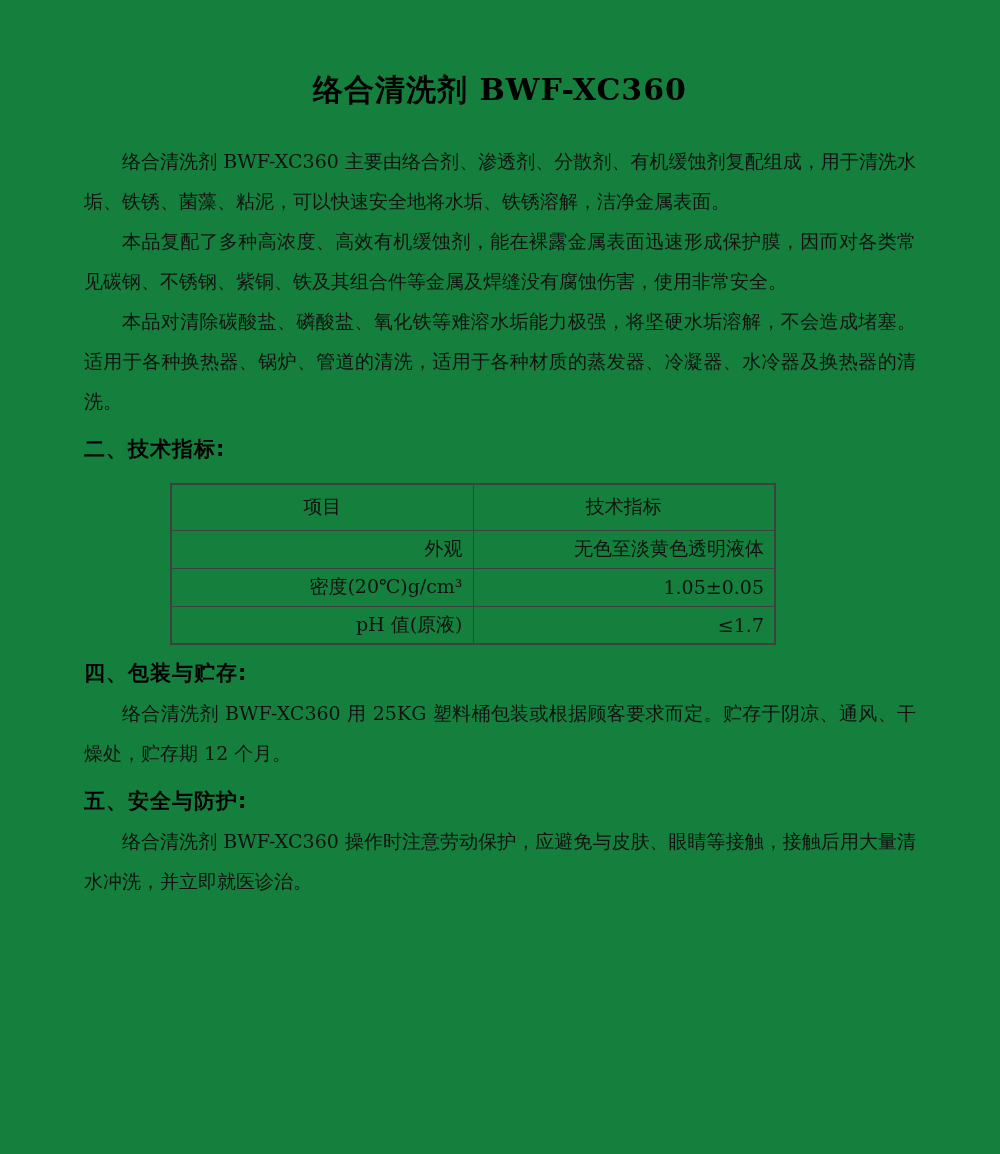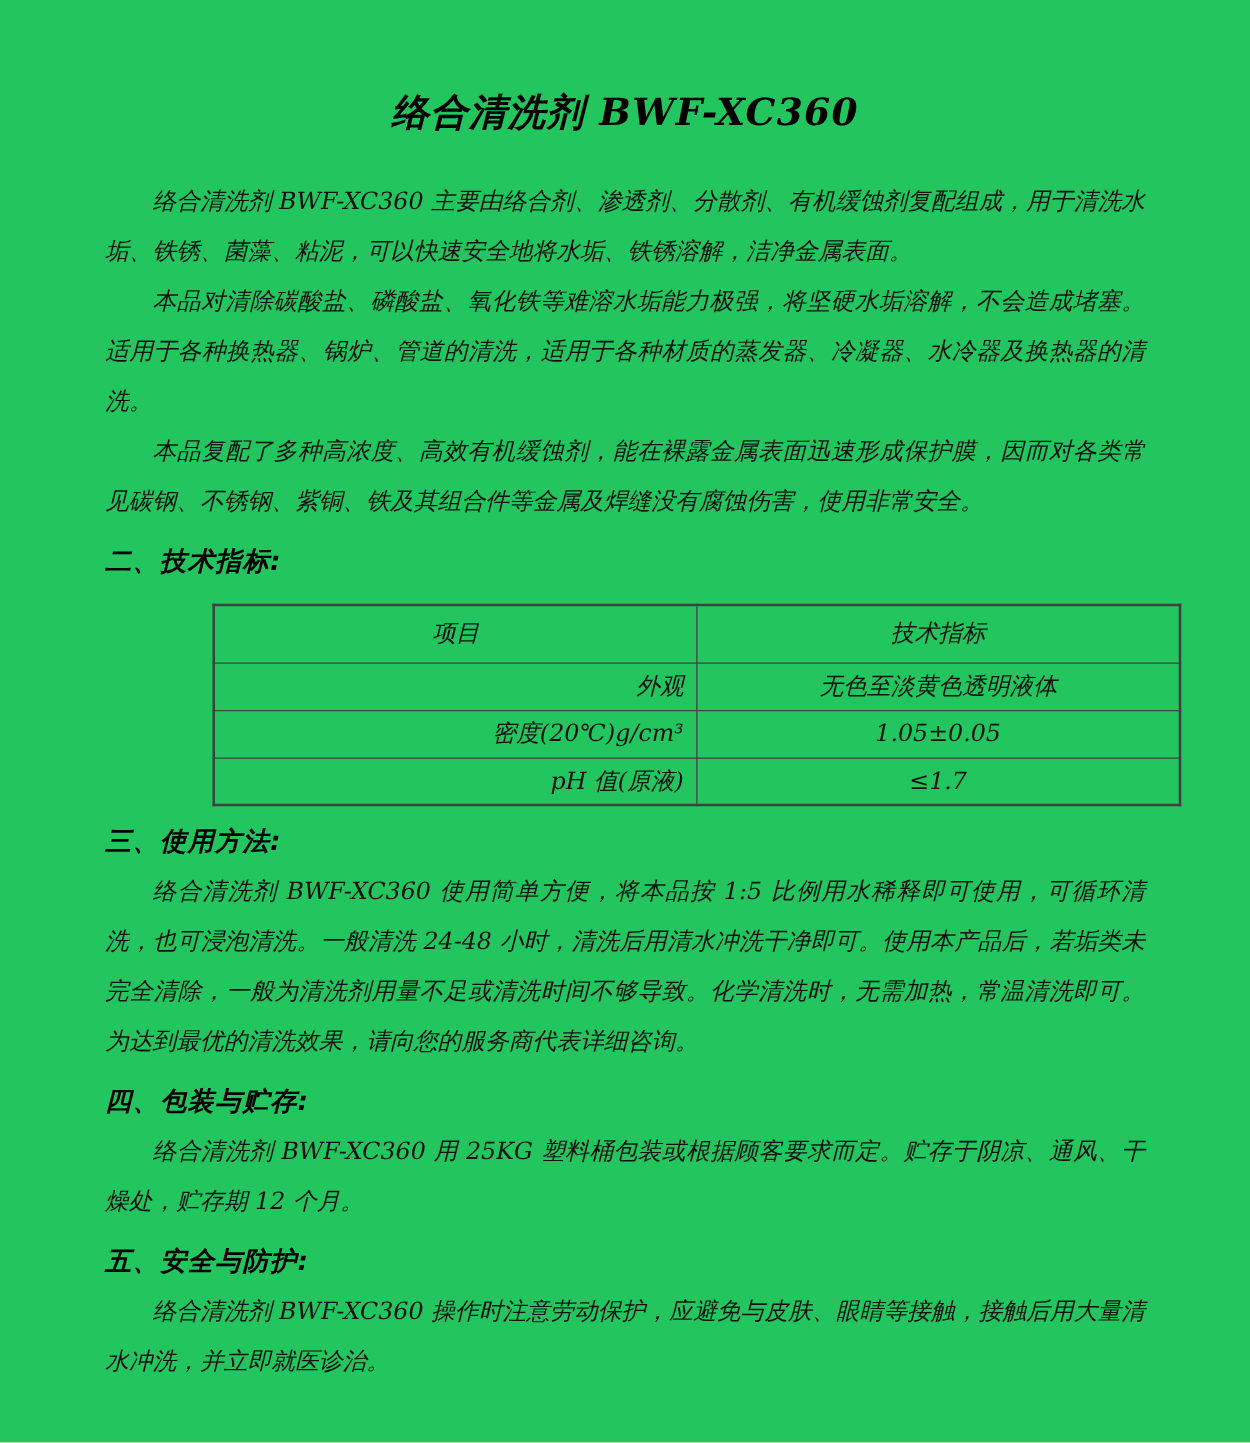--- a/index.html
+++ b/index.html
@@ -5,27 +5,26 @@
   html, body {
     margin: 0;
     padding: 0;
     background: #ffffff;
   }
   .page {
     position: relative;
     width: 1000px;
     height: 1154px;
     margin: 0 auto;
-    background: #22c55e;
+    background: #15803d;
     box-sizing: border-box;
     padding: 70px 84px 40px 84px;
     color: #111111;
     font-family: "DejaVu Serif", serif;
     overflow: hidden;
-    font-style: italic;
   }
   .doc-title {
     margin: 0 0 30px 0;
     text-align: center;
     font-family: "DejaVu Serif", serif;
     font-size: 30px;
     font-weight: 700;
     letter-spacing: 1px;
     color: #000000;
   }
@@ -43,21 +42,21 @@
     line-height: 40px;
     text-align: justify;
     text-indent: 2em;
     color: #111111;
   }
   .spec-table-wrap {
     margin: 20px 0 10px 86px;
   }
   table.spec-table {
     border-collapse: collapse;
-    width: 775px;
+    width: 606px;
     table-layout: fixed;
     border: 2px solid #404040;
     font-size: 19px;
     color: #111111;
   }
   table.spec-table th,
   table.spec-table td {
     border: 1px solid #404040;
     font-weight: normal;
     box-sizing: border-box;
@@ -68,34 +67,34 @@
     padding: 2px 6px;
   }
   table.spec-table td {
     height: 38px;
     padding: 2px 10px;
   }
   table.spec-table td.col-item {
     text-align: right;
   }
   table.spec-table td.col-value {
-    text-align: center;
+    text-align: right;
   }
 </style>
 </head>
 <body>
 
 <div class="page">
 
   <h1 class="doc-title">络合清洗剂 BWF-XC360</h1>
 
   <section>
     <p class="body-para">络合清洗剂 BWF-XC360 主要由络合剂、渗透剂、分散剂、有机缓蚀剂复配组成，用于清洗水垢、铁锈、菌藻、粘泥，可以快速安全地将水垢、铁锈溶解，洁净金属表面。</p>
+    <p class="body-para">本品复配了多种高浓度、高效有机缓蚀剂，能在裸露金属表面迅速形成保护膜，因而对各类常见碳钢、不锈钢、紫铜、铁及其组合件等金属及焊缝没有腐蚀伤害，使用非常安全。</p>
     <p class="body-para">本品对清除碳酸盐、磷酸盐、氧化铁等难溶水垢能力极强，将坚硬水垢溶解，不会造成堵塞。适用于各种换热器、锅炉、管道的清洗，适用于各种材质的蒸发器、冷凝器、水冷器及换热器的清洗。</p>
-    <p class="body-para">本品复配了多种高浓度、高效有机缓蚀剂，能在裸露金属表面迅速形成保护膜，因而对各类常见碳钢、不锈钢、紫铜、铁及其组合件等金属及焊缝没有腐蚀伤害，使用非常安全。</p>
   </section>
 
   <section>
     <h2 class="section-heading">二、技术指标:</h2>
     <div class="spec-table-wrap">
       <table class="spec-table">
         <thead>
           <tr>
             <th>项目</th>
             <th>技术指标</th>
@@ -112,24 +111,20 @@
           </tr>
           <tr>
             <td class="col-item">pH 值(原液)</td>
             <td class="col-value">≤1.7</td>
           </tr>
         </tbody>
       </table>
     </div>
   </section>
 
-  <section>
-    <h2 class="section-heading">三、使用方法:</h2>
-    <p class="body-para">络合清洗剂 BWF-XC360 使用简单方便，将本品按 1:5 比例用水稀释即可使用，可循环清洗，也可浸泡清洗。一般清洗 24-48 小时，清洗后用清水冲洗干净即可。使用本产品后，若垢类未完全清除，一般为清洗剂用量不足或清洗时间不够导致。化学清洗时，无需加热，常温清洗即可。为达到最优的清洗效果，请向您的服务商代表详细咨询。</p>
-  </section>
 
   <section>
     <h2 class="section-heading">四、包装与贮存:</h2>
     <p class="body-para">络合清洗剂 BWF-XC360 用 25KG 塑料桶包装或根据顾客要求而定。贮存于阴凉、通风、干燥处，贮存期 12 个月。</p>
   </section>
 
   <section>
     <h2 class="section-heading">五、安全与防护:</h2>
     <p class="body-para">络合清洗剂 BWF-XC360 操作时注意劳动保护，应避免与皮肤、眼睛等接触，接触后用大量清水冲洗，并立即就医诊治。</p>
   </section>

